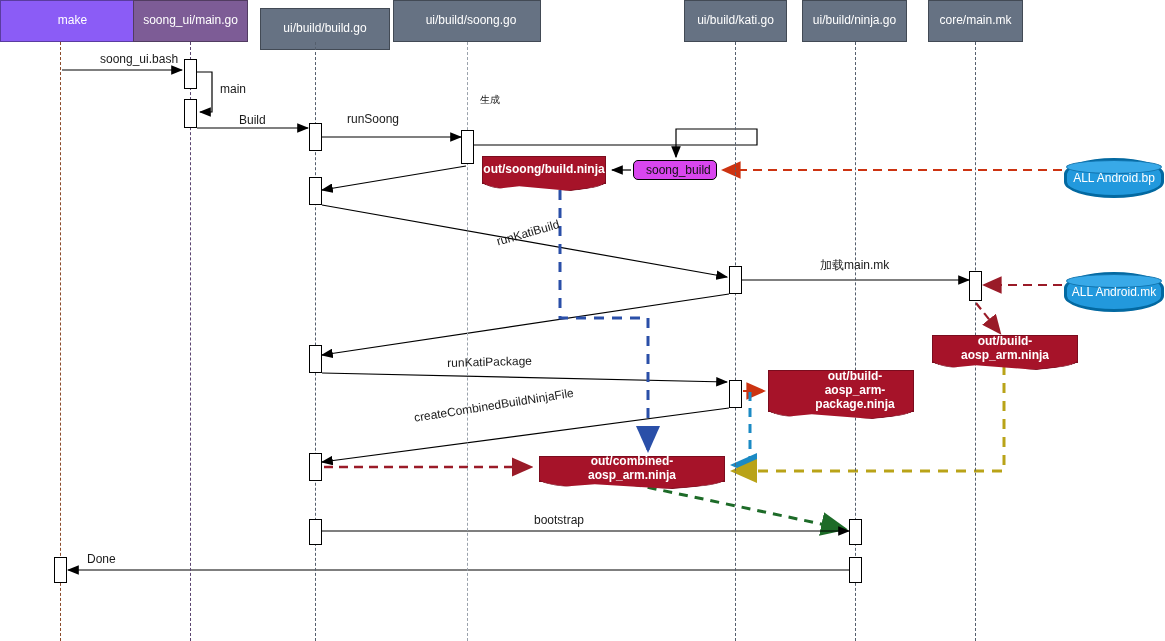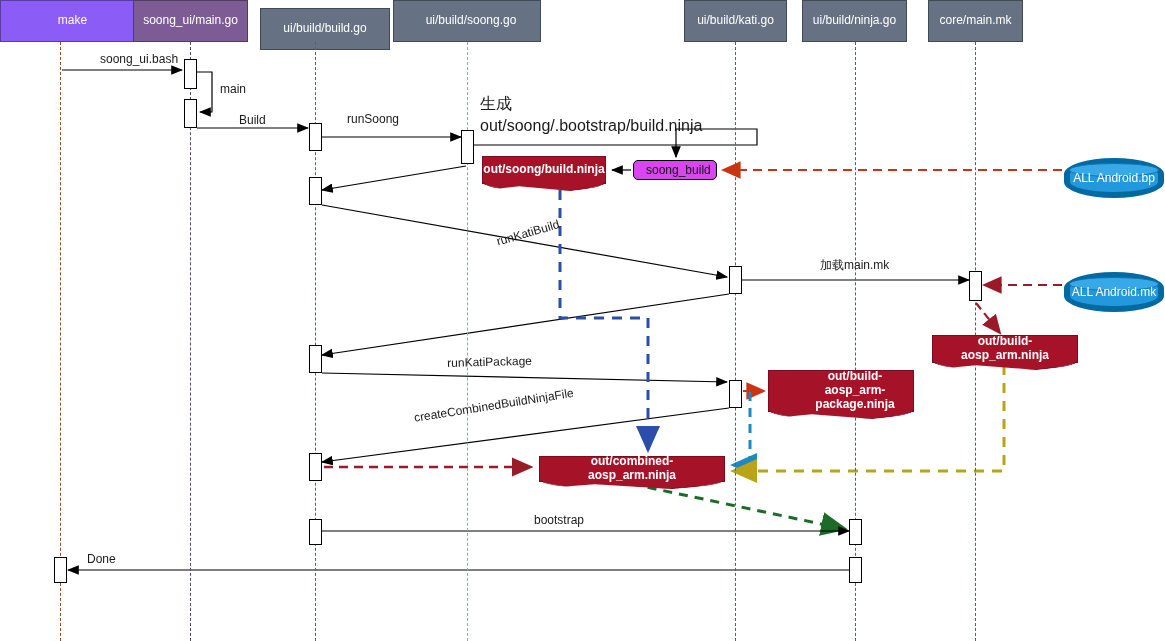--- a/index.html
+++ b/index.html
@@ -39,21 +39,21 @@
     clip-path:polygon(0 0,100% 0,100% 55%,72% 92%,30% 55%,0 88%);
   }
   .plain-node{
     position:absolute;box-sizing:border-box;
     display:flex;align-items:center;justify-content:flex-start;text-align:center;
     background:#d946ef;border:1.5px solid #000;border-radius:5px;
     font-size:12px;color:#111;padding:3px 12px;
   }
   .db-node{
     position:absolute;box-sizing:border-box;
-    background:#2299dd;border:6px solid #0369a1;
+    background:#2299dd;border:3px solid #0369a1;
     border-radius:50%/16px 16px 16px 16px;
     display:flex;align-items:center;justify-content:center;
     color:#fff;font-size:12px;text-align:center;
   }
   .db-node::before{
     content:"";position:absolute;left:-1px;top:-1px;right:-1px;height:14px;
     background:#38a9e8;border:1px solid #1173ad;border-radius:50%;
     box-sizing:border-box;
   }
   .db-label{position:relative;z-index:2;}
@@ -189,21 +189,21 @@
       <div class="msglabel" style="left: 239px; top: 113px;">Build</div>
       <div class="msglabel" style="left: 347px; top: 112px;">runSoong</div>
       <div class="msglabel rot" style="left: 495px; top: 235px; transform: rotate(-16deg);">runKatiBuild</div>
       <div class="msglabel" style="left: 820px; top: 257px;">加载main.mk</div>
       <div class="msglabel rot" style="left: 447px; top: 356px; transform: rotate(-1.5deg);">runKatiPackage</div>
       <div class="msglabel rot" style="left: 413px; top: 411px; transform: rotate(-9deg);">createCombinedBuildNinjaFile</div>
       <div class="msglabel" style="left: 534px; top: 513px;">bootstrap</div>
       <div class="msglabel" style="left: 87px; top: 552px;">Done</div>
     </div>
 
-  <div id="note-generate" class="msglabel" style="left:480px;top:93px;line-height:1.35;font-size:16px;"><div>生成</div><div>out/soong/.bootstrap/build.ninja</div></div>
+  <div id="note-generate" class="msglabel" style="left:480px;top:93px;line-height:1.35;font-size:10px;"><div>生成</div></div>
 
   <div id="nodes-layer">
       <div class="ninja-node" style="left: 482px; top: 156px; width: 124px; height: 28px;">
         <span class="" style="white-space: pre-line; position: relative; z-index: 2;">out/soong/build.ninja</span>
       </div>
       <div class="plain-node" style="left: 633px; top: 160px; width: 84px; height: 20px;">
         <span class="" style="white-space: pre-line; position: relative; z-index: 2;">soong_build</span>
       </div>
       <div class="db-node" style="left: 1064px; top: 158px; width: 100px; height: 40px;">
         <span class="db-label" style="white-space: pre-line; position: relative; z-index: 2;">ALL Android.bp</span>

